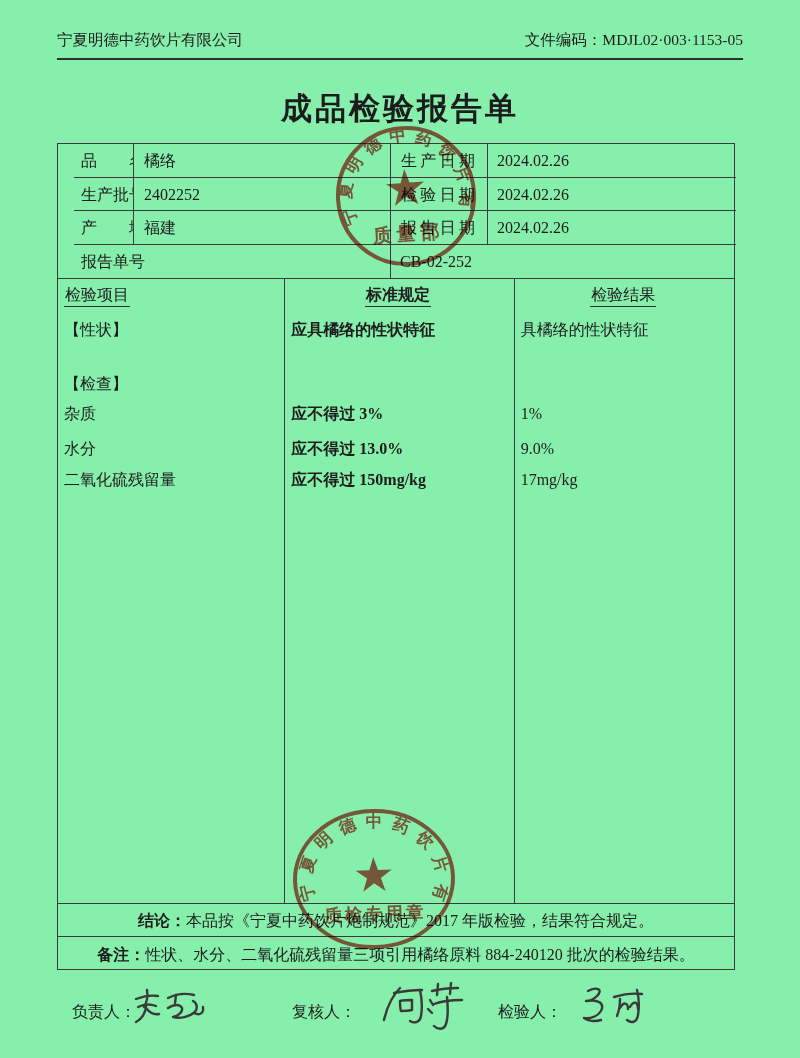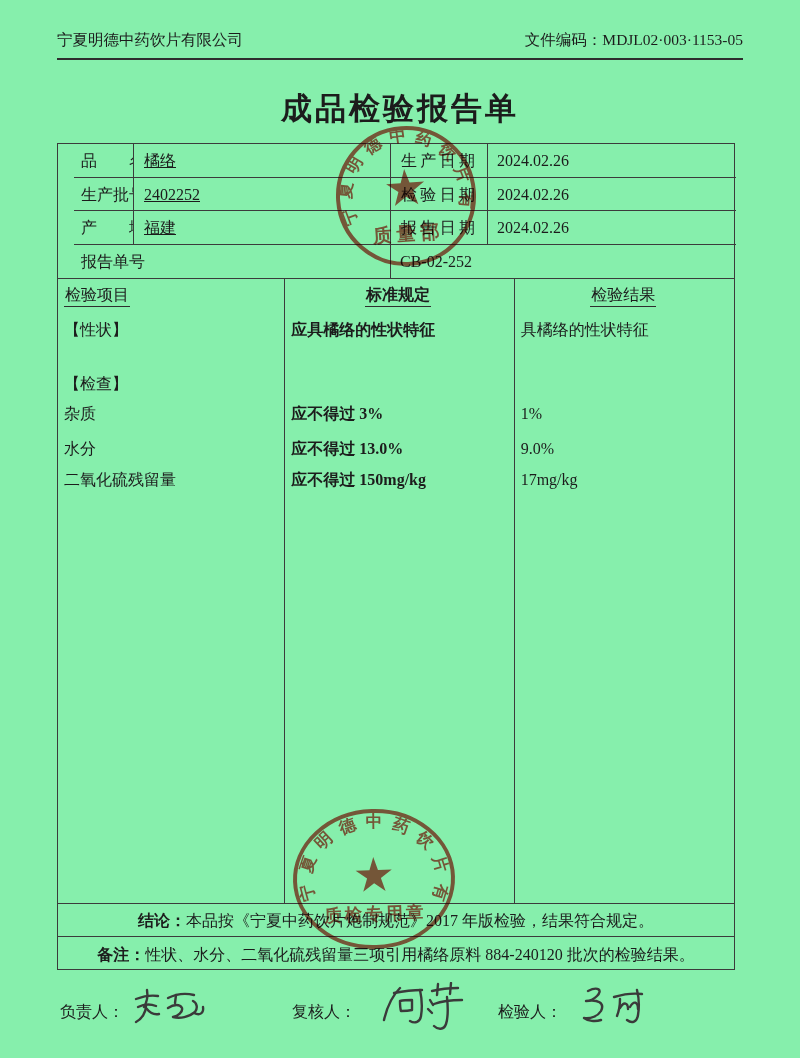--- a/index.html
+++ b/index.html
@@ -25,21 +25,21 @@
     border:1.5px solid #3b3b3b; box-sizing:border-box; font-size:16px;
   }
   .info{display:grid; grid-template-columns:76px 257px 97px 248px; grid-template-rows:repeat(4,33.5px);}
   .info .cell{box-sizing:border-box; line-height:33.5px; white-space:nowrap; overflow:hidden;}
   .info .br{border-right:1px solid #3b3b3b;}
   .info .bb{border-bottom:1px solid #3b3b3b;}
   .lab{padding-left:7px;margin-left:16px;}
   .lab .spread{display:block; width:64px; text-align:justify; text-align-last:justify;}
   .lab3{padding-left:10px;}
   .lab3 .spread3{display:block; width:74px; text-align:justify; text-align-last:justify;}
-  .val{padding-left:10px;text-decoration:underline;}
+  .val{padding-left:10px;}
   .val4{padding-left:9px;}
   .span2a{grid-column:1/3;}
   .span2b{grid-column:3/5;}
   
   .insp{position:relative; height:625px; border-top:1px solid #3b3b3b; box-sizing:border-box;}
   .vline{position:absolute; top:0; bottom:0; width:1px; background:#3b3b3b;}
   .irow{position:absolute; left:0; width:100%; display:flex; line-height:22px;}
   .ic1{width:226px; box-sizing:border-box; padding-left:6px;}
   .ic2{width:230px; box-sizing:border-box; padding-left:8px;font-weight:bold;}
   .ic3{width:222px; box-sizing:border-box; padding-left:8px;}
@@ -141,21 +141,21 @@
 
     <div class="concl">
       <span class="blab">结论：</span><span>本品按《宁夏中药饮片炮制规范》2017 年版检验，结果符合规定。</span>
     </div>
 
     <div class="remark">
       <span class="blab">备注：</span><span>性状、水分、二氧化硫残留量三项引用橘络原料 884-240120 批次的检验结果。</span>
     </div>
   </div>
 
-  <div class="sig-label" style="left:60px; top:1002px">负责人：</div>
+  <div class="sig-label" style="left:72px; top:1002px">负责人：</div>
   <svg class="sig-svg" style="left:128px; top:986px" width="86" height="46" viewBox="0 0 86 46">
     <path d="M8 13 C16 10 24 9 30 10"></path>
     <path d="M19 4 C20 10 19 16 16 21"></path>
     <path d="M10 21 C16 18 23 18 28 20"></path>
     <path d="M18 20 C18 26 14 33 8 36"></path>
     <path d="M18 22 C22 27 27 29 31 28"></path>
     <path d="M40 12 C48 8 58 7 66 9"></path>
     <path d="M48 9 L47 17"></path>
     <path d="M40 22 C46 18 52 18 54 22 C55 26 50 30 45 31 C52 33 61 31 67 26 C70 22 69 17 65 15"></path>
     <path d="M66 27 C72 30 76 27 75 21"></path>

